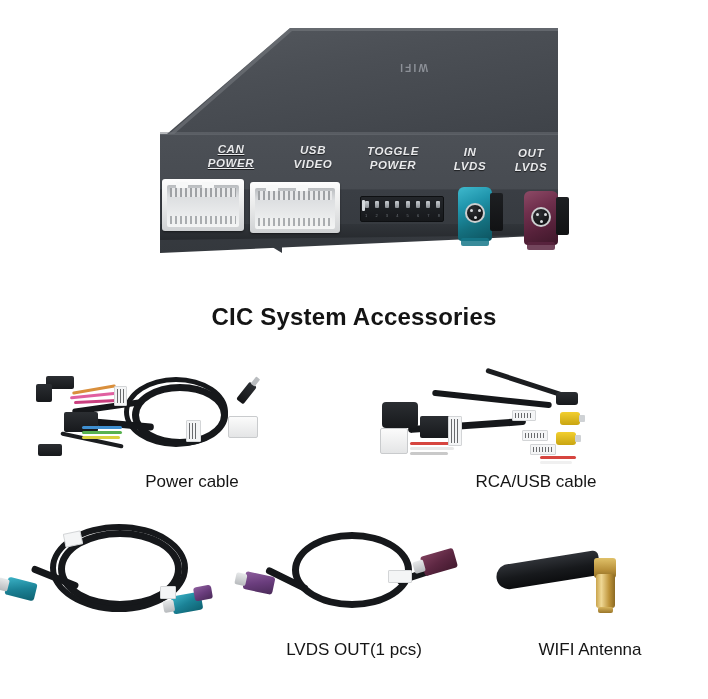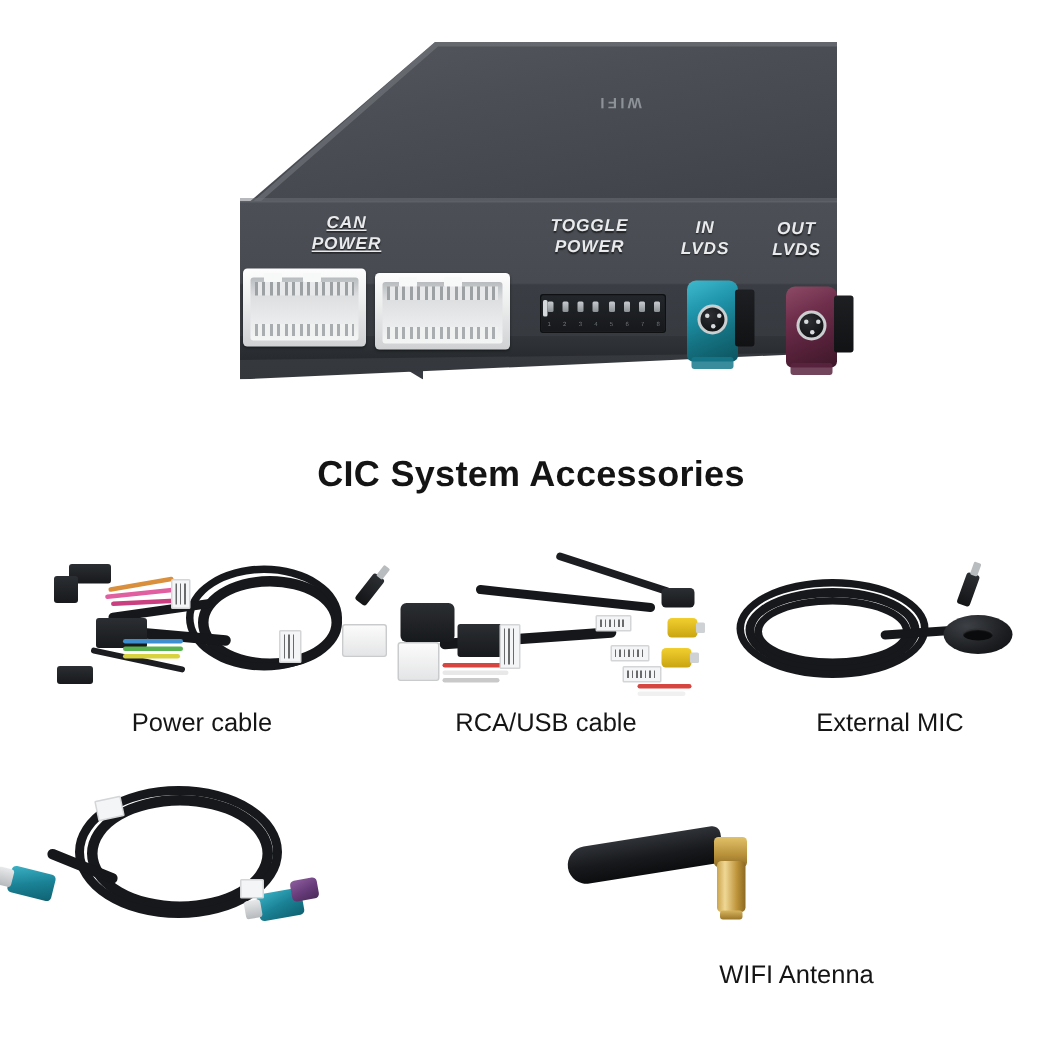--- a/index.html
+++ b/index.html
@@ -425,20 +425,24 @@
 
       <div class="module-side"></div>
       <div class="module-front"></div>
       <div class="module-seam"></div>
       <div class="module-lip"></div>
 
       <div class="port-labels">
         <div class="port-label" style="left:28px;  top:6px;  width:86px;text-decoration:underline;">
           <div>CAN</div>
           <div>POWER</div>
+        </div>
+        <div class="port-label" style="left:110px; top:7px;  width:86px;">
+          <div>USB</div>
+          <div>VIDEO</div>
         </div>
         <div class="port-label" style="left:187px; top:8px;  width:92px;">
           <div>TOGGLE</div>
           <div>POWER</div>
         </div>
         <div class="port-label" style="left:277px; top:9px;  width:66px;">
           <div>IN</div>
           <div>LVDS</div>
         </div>
         <div class="port-label" style="left:340px; top:10px; width:62px;">
@@ -573,31 +577,20 @@
             </div>
           <div class="blk-conn" style="left:192px; top:32px; width:22px; height:13px; border-radius:3px;"></div>
           <div class="rca yellow" style="left:196px; top:52px;"></div>
           <div class="rca yellow" style="left:192px; top:72px;"></div>
           <div class="colorwire" style="left:176px; top:96px; width:36px; background:#d6453f;"></div>
           <div class="colorwire" style="left:176px; top:101px; width:32px; background:#f0f0f0;"></div>
         </div>
         <div class="acc-label">RCA/USB cable</div>
       </div>
 
-      <div class="acc-cell">
-        <div class="acc-art">
-          <div class="loop" style="left:18px; top:32px; width:116px; height:56px; border-width:6px;"></div>
-          <div class="loop" style="left:12px; top:26px; width:128px; height:66px; border-width:5px;"></div>
-          <div class="loop" style="left:24px; top:38px; width:104px; height:46px; border-width:5px;"></div>
-          <div class="wire" style="left:108px; top:58px; width:74px; height:6px; transform:rotate(-4deg);"></div>
-          <div class="mic-head" style="left:150px; top:50px;"></div>
-          <div class="mic-plug" style="left:162px; top:22px; transform:rotate(20deg);"></div>
-        </div>
-        <div class="acc-label">External MIC</div>
-      </div>
     </div>
 
     <div class="acc-row r2">
 
       <div class="acc-cell">
         <div class="acc-art">
           <div class="loop" style="left:58px; top:12px; width:124px; height:78px; border-width:7px;"></div>
           <div class="loop" style="left:50px; top:6px;  width:138px; height:88px; border-width:6px;"></div>
           <div class="wire" style="left:30px; top:56px; width:50px; height:7px; transform:rotate(22deg);"></div>
           <div class="fakra-sm teal" style="left:6px; top:62px; transform:rotate(14deg);">
@@ -605,20 +598,35 @@
           </div>
           <div class="fakra-sm teal" style="left:172px; top:76px; transform:rotate(-10deg);">
             <div class="body"></div>
           </div>
           <div class="fakra-sm purple" style="left:194px; top:68px; width:18px; height:14px; transform:rotate(-10deg);"></div>
           <div class="tag" style="left:64px;  top:14px; width:18px; height:14px; transform:rotate(-12deg);"></div>
           <div class="tag" style="left:160px; top:68px; width:16px; height:13px;"></div>
         </div>
       </div>
 
+      <div class="acc-cell">
+        <div class="acc-art">
+          <div class="loop" style="left:56px; top:14px; width:120px; height:76px; border-width:7px;"></div>
+          <div class="wire" style="left:28px; top:58px; width:46px; height:7px; transform:rotate(26deg);"></div>
+          <div class="wire" style="left:160px; top:54px; width:40px; height:7px; transform:rotate(-18deg);"></div>
+          <div class="fakra-sm purple" style="left:8px; top:56px; transform:rotate(12deg);">
+            <div class="body"></div>
+          </div>
+          <div class="fakra-sm maroon" style="left:186px; top:34px; width:34px; height:20px; transform:rotate(-16deg);">
+            <div class="body"></div>
+          </div>
+          <div class="tag" style="left:152px; top:52px; width:24px; height:13px;"></div>
+        </div>
+        <div class="acc-label">LVDS OUT(1 pcs)</div>
+      </div>
 
       <div class="acc-cell">
         <div class="acc-art">
           <div class="ant-body" style="left:24px; top:40px; transform:rotate(-9deg);"></div>
           <div class="ant-elbow" style="left:122px; top:40px;"></div>
           <div class="ant-barrel" style="left:124px; top:56px;"></div>
         </div>
         <div class="acc-label">WIFI Antenna</div>
       </div>
     </div>

